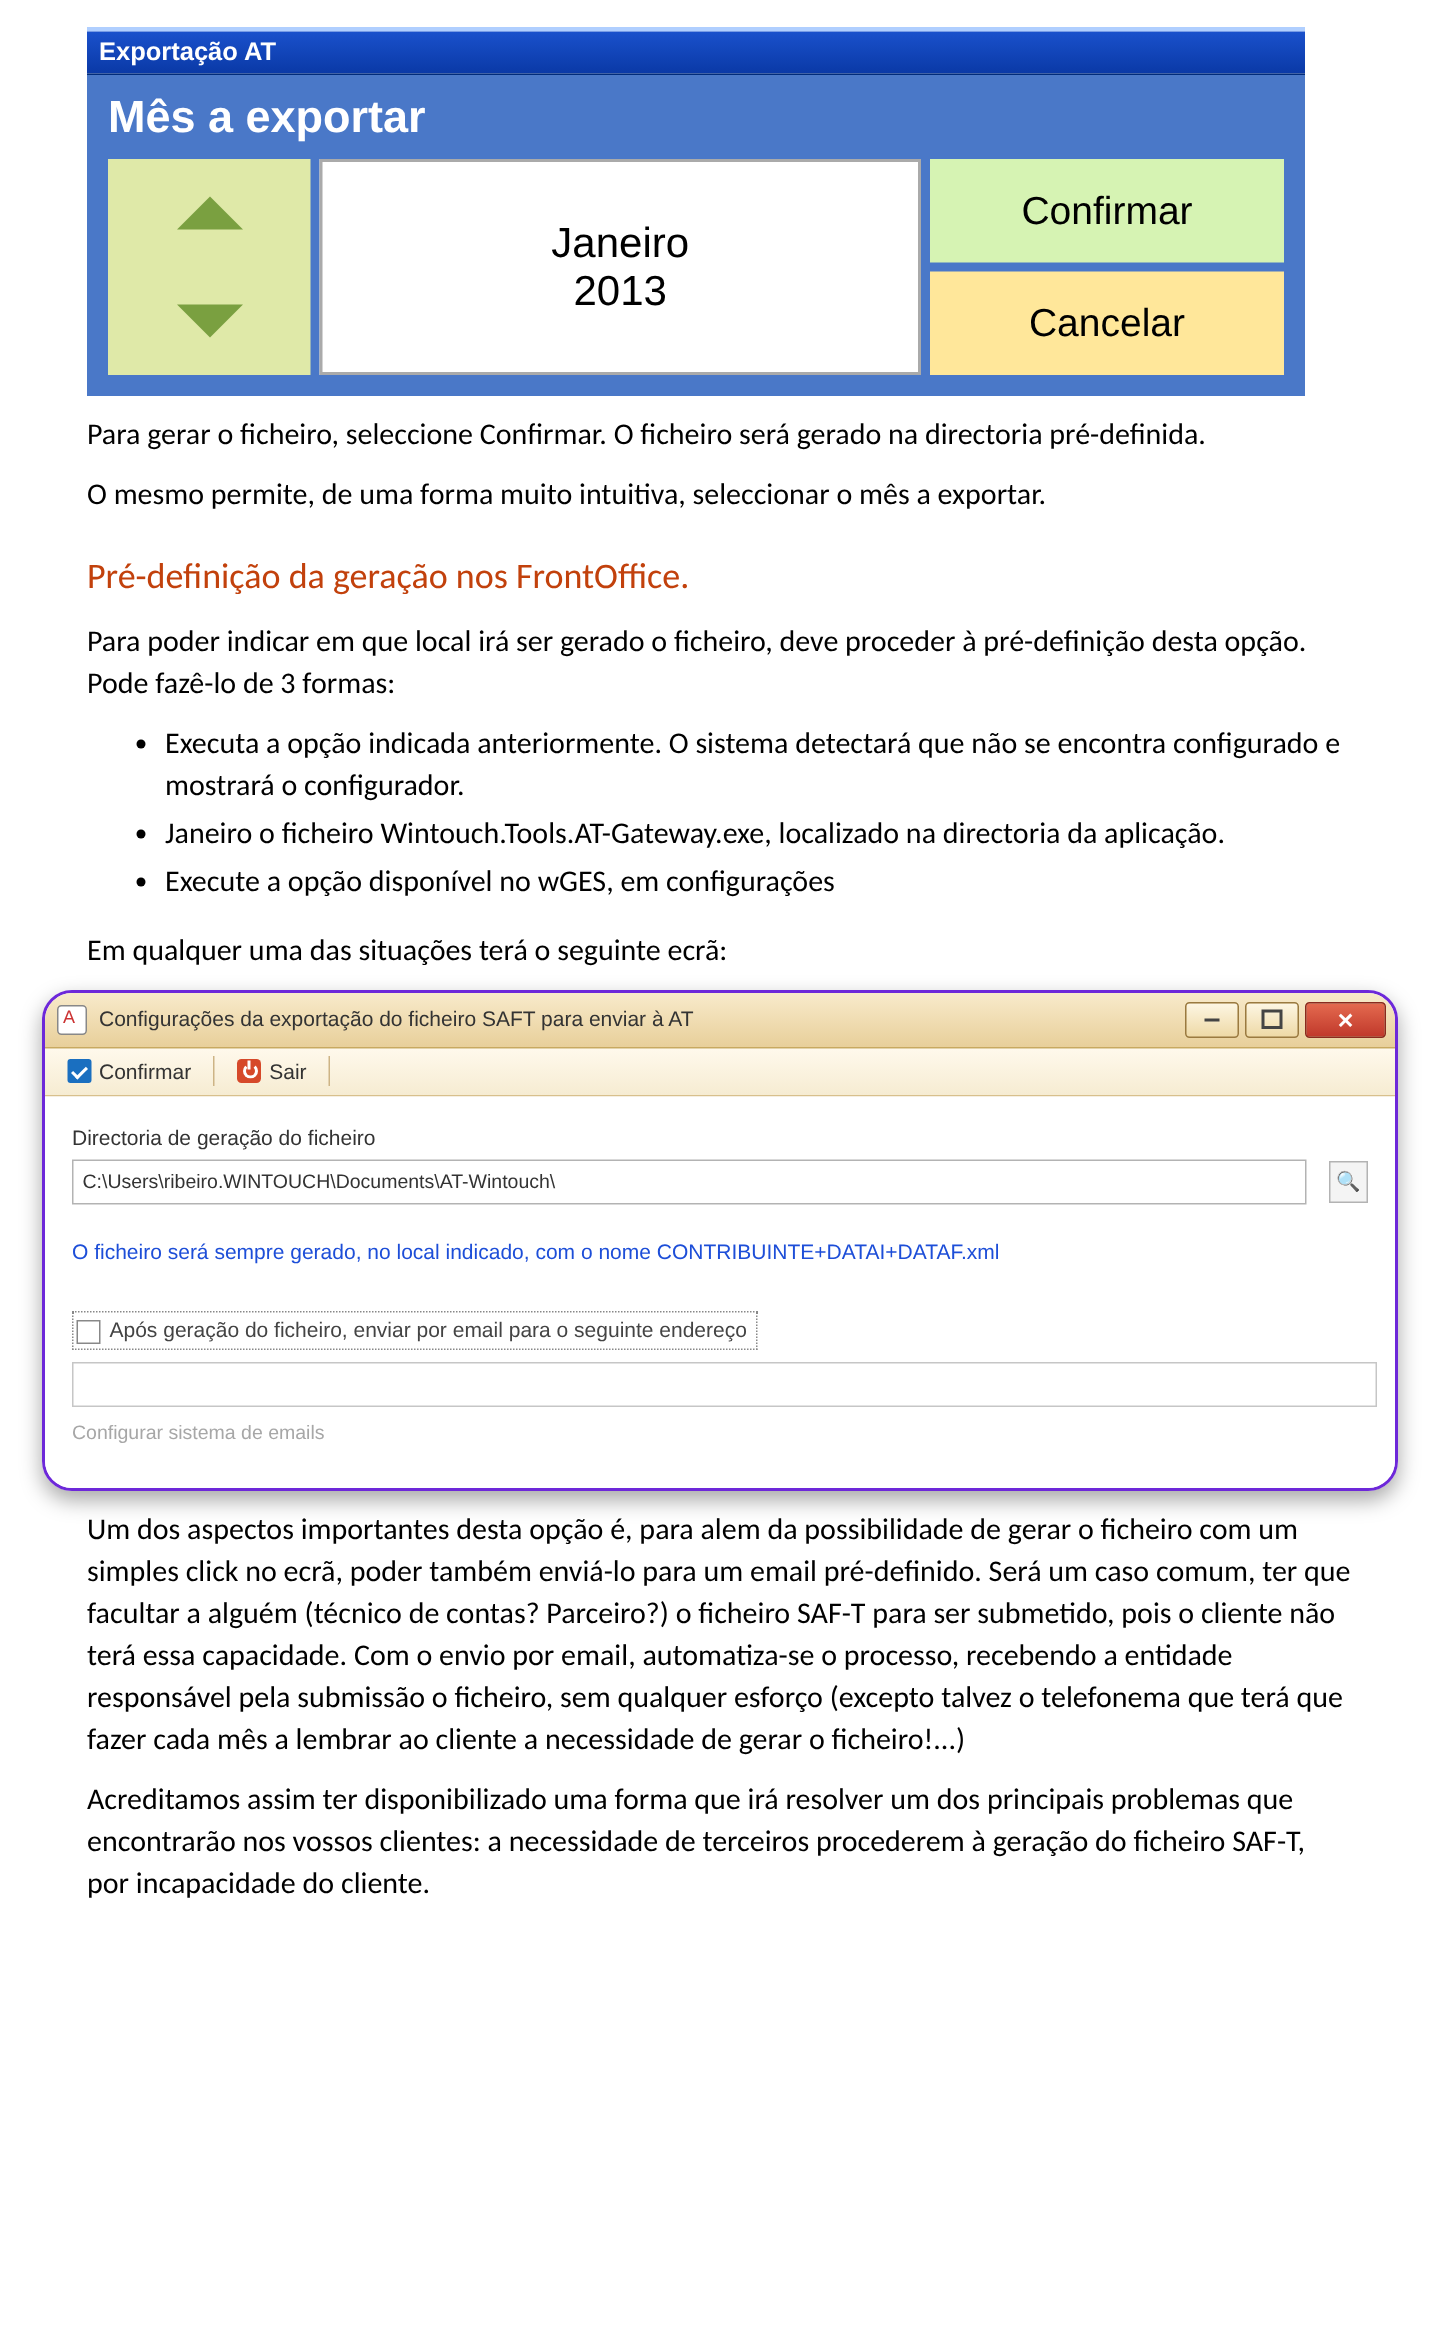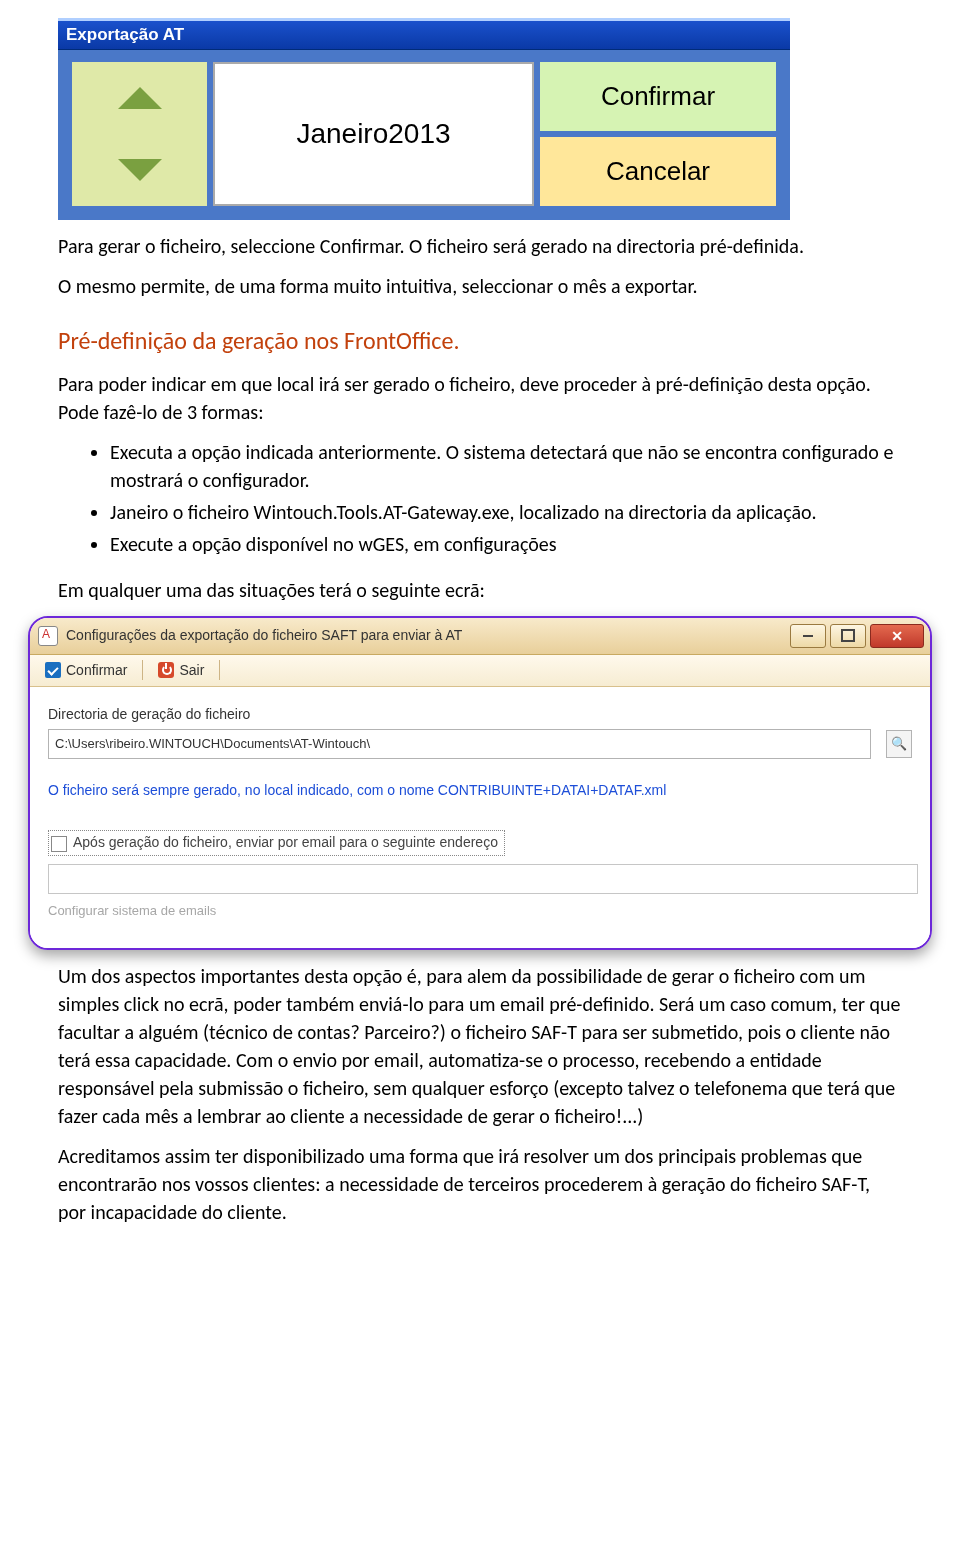--- a/index.html
+++ b/index.html
@@ -2,31 +2,31 @@
 <html><head>
 <meta charset="utf-8">
 <style>
   body{margin:0;background:#fff;font-family:Calibri,Arial,sans-serif;font-size:20px;color:#000;line-height:1.4;width:960px}
   .page{padding:18px 58px 60px 58px}
   h2{color:#c2410c;font-size:24px;font-weight:400;margin:24px 0 12px 0}
   p{margin:12px 0}
   ul{margin:8px 0 18px 0;padding-left:52px}
   li{margin:4px 0}
   
-  .shot1{margin:0 0 8px 0;width:732px;border-top:3px solid #b0cfff;display:flex;flex-direction:column}
+  .shot1{margin:0 0 8px 0;width:812px;border-top:3px solid #b0cfff;display:flex;flex-direction:column}
   .s1-title{background:linear-gradient(#1a51cc,#0a39a6);color:#fff;font:bold 17px Tahoma,Arial;padding:4px 8px;border-bottom:1px solid #002b7a}
   .s1-body{background:#4a78c8;padding:12px 14px 14px 14px;display:flex;flex-direction:column;gap:10px}
   .s1-head{color:#fff;font:bold 30px Arial}
   .s1-row{display:grid;grid-template-columns:135px 1fr 236px;gap:6px;height:144px}
   .s1-arrows{background:#dfe9a8;display:flex;flex-direction:column}
   .arrow-btn{flex:1;display:flex;align-items:center;justify-content:center}
   .arrow-up,.arrow-down{width:0;height:0;border-left:22px solid transparent;border-right:22px solid transparent}
   .arrow-up{border-bottom:22px solid #7aa040}
   .arrow-down{border-top:22px solid #7aa040}
-  .s1-month{background:#fff;border:2px solid #aaa;display:flex;flex-direction:row;align-items:center;justify-content:center;font:28px Arial}
+  .s1-month{background:#fff;border:2px solid #aaa;display:flex;flex-direction:column;align-items:center;justify-content:center;font:28px Arial}
   .s1-btns{display:flex;flex-direction:column;gap:6px}
   .s1-btn{flex:1;display:flex;align-items:center;justify-content:center;font:26px Arial}
   .confirm{background:#d6f3b3}
   .cancel{background:#ffe79a}
   
   .shot2{margin:8px 0 12px -30px;width:900px;border:2px solid #6d28d9;border-radius:20px;overflow:hidden;box-shadow:0 6px 14px rgba(0,0,0,0.35);font-family:"Segoe UI",Tahoma,Arial;font-size:14px}
   .s2-title{background:linear-gradient(#f8eacb,#e8cf9a);border-bottom:1px solid #c8a960;display:flex;align-items:center;padding:6px 6px 6px 8px;position:relative}
   .s2-ico{width:18px;height:18px;background:#fff;border:1px solid #888;border-radius:3px;margin-right:8px;position:relative}
   .s2-ico::after{content:"A";position:absolute;left:3px;top:0;font:12px Arial;color:#c33}
   .s2-title-text{flex:1;color:#333}
@@ -57,20 +57,21 @@
   .s2-conf{color:#a7a7a7;font-size:13px;margin-top:8px}
 </style>
 </head>
 <body>
 
 <div class="page">
 
   <div class="shot1">
     <div class="s1-title">Exportação AT</div>
     <div class="s1-body">
+      <div class="s1-head">Mês a exportar</div>
       <div class="s1-row">
         <div class="s1-arrows">
           <div class="arrow-btn">
               <div class="arrow-up"></div>
             </div>
           <div class="arrow-btn">
               <div class="arrow-down"></div>
             </div>
         </div>
         <div class="s1-month">

